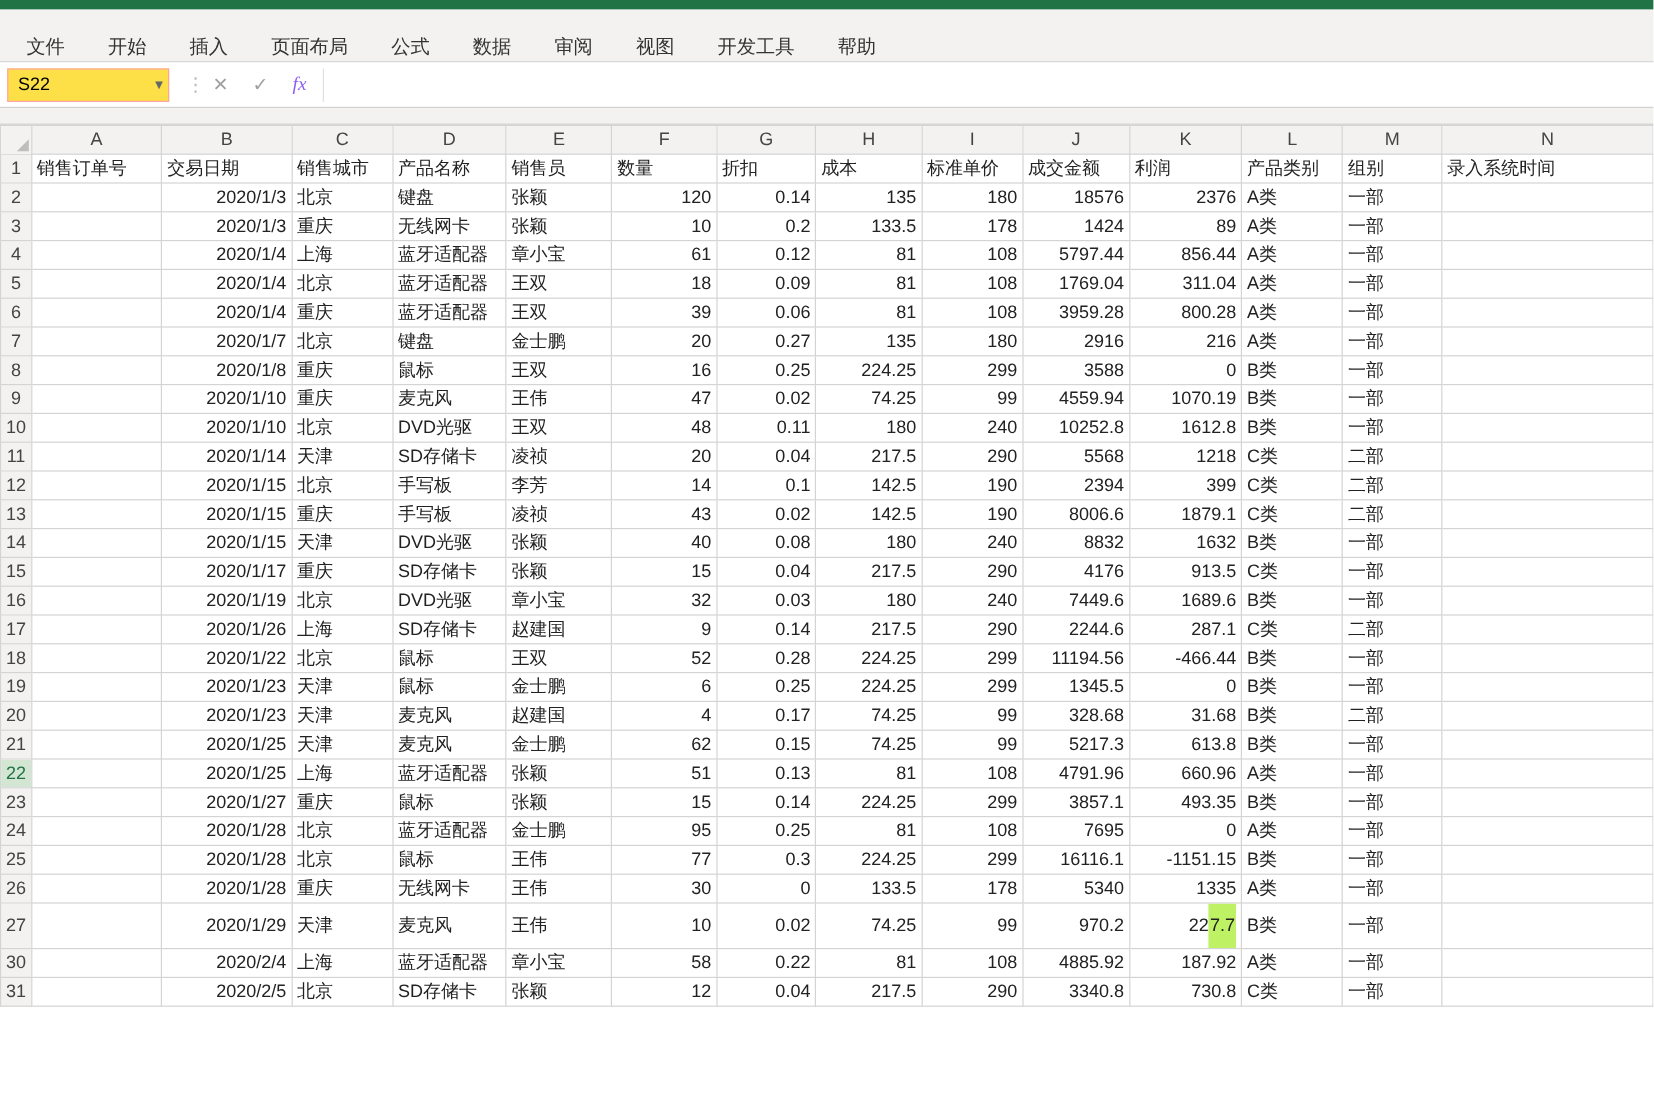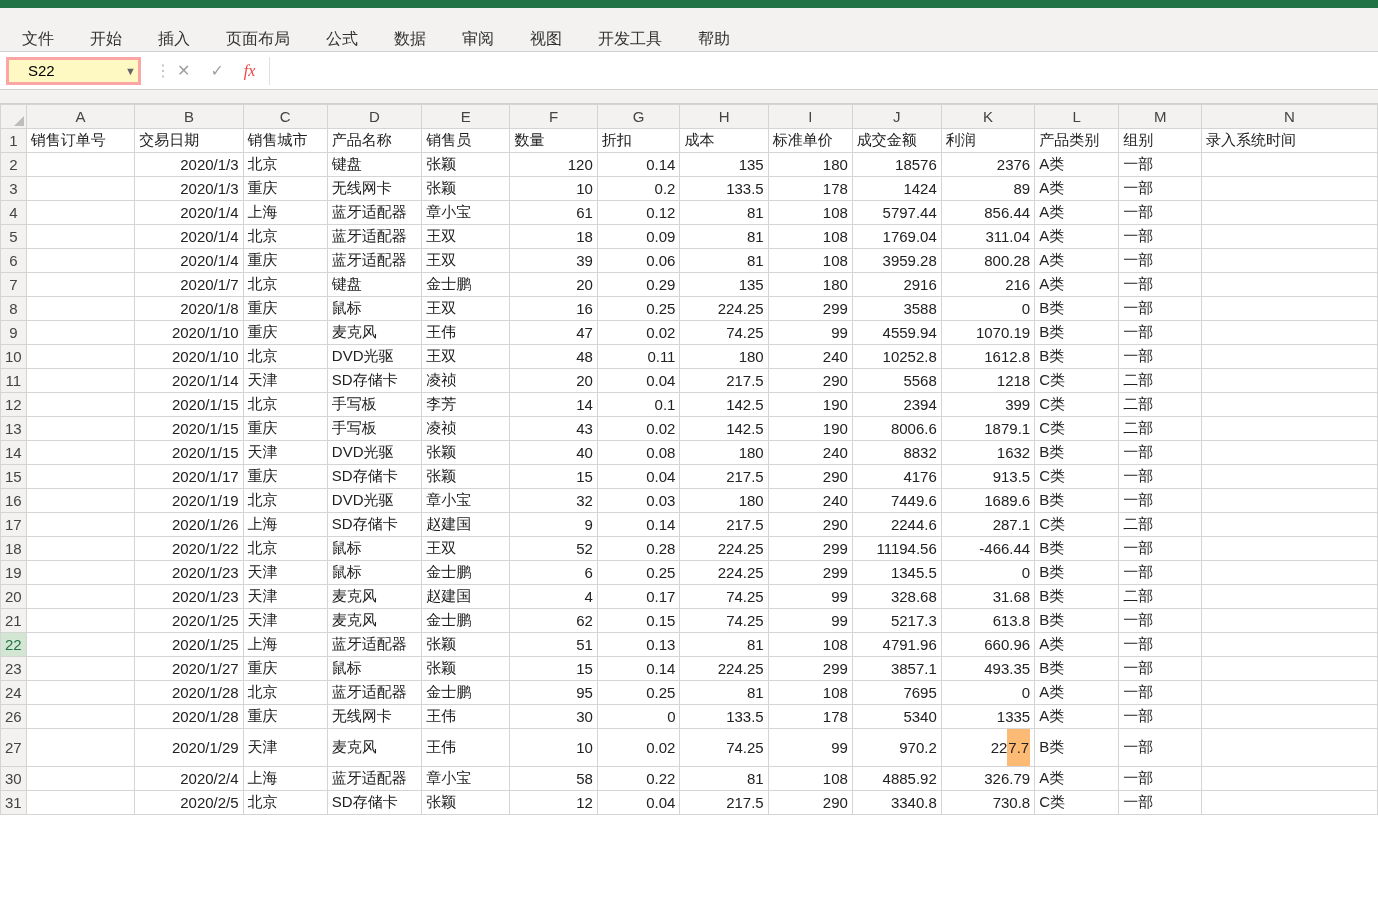--- a/index.html
+++ b/index.html
@@ -7,26 +7,26 @@
 
 
 .titlebar { height: 8px; background: #217346; }
 
 
 .ribbon-tabs { height: 44px; background: #f3f2f1; display: flex; align-items: center; padding: 0 4px; border-bottom: 1px solid #d0d0d0; }
 .ribbon-tab { padding: 0 18px; height: 100%; display: flex; align-items: center; font-size: 16px; color: #333; cursor: pointer; margin-top: 20px; }
 
 
 .fx-row { height: 38px; display: flex; align-items: center; background: #fff; border-bottom: 1px solid #d0d0d0; position: relative; }
-.namebox { width: 135px; height: 28px; border: 3px solid #fca5a5; margin-left: 6px; display: flex; align-items: center; padding: 0 19px; font-size: 15px; position: relative; background: #fef9c3; }
+.namebox { width: 135px; height: 28px; border: 1px solid #fca5a5; margin-left: 6px; display: flex; align-items: center; padding: 0 8px; font-size: 15px; position: relative; background: #fde047; }
 .namebox .dd { position: absolute; right: 2px; top: 50%; transform: translateY(-50%); font-size: 11px; color: #666; }
 .fx-sep { width: 14px; }
 .fx-grip { width: 8px; color: #bbb; font-size: 16px; text-align:center; }
 .fx-btns { display: flex; align-items: center; gap: 20px; padding: 0 14px; color: #a0a0a0; font-size: 16px; }
-.fx-btns .fxlbl { font-style: italic; font-family: "Cambria Math", serif; color: #ef4444; }
+.fx-btns .fxlbl { font-style: italic; font-family: "Cambria Math", serif; color: #8b5cf6; }
 .formula-input { flex: 1; height: 28px; border: none; outline: none; border-left: 1px solid #e0e0e0; padding: 0 8px; font-size: 15px; }
 
 
 .spacer-bar { height: 14px; background: #f3f2f1; border-bottom: 1px solid #d0d0d0; }
 
 
 .grid-wrap { position: relative; height: calc(912px - 8px - 44px - 38px - 14px); overflow: hidden; }
 table.sheet { border-collapse: collapse; table-layout: fixed; font-size: 15px; color: #222; }
 table.sheet th, table.sheet td { border: 1px solid #d4d4d4; height: 24px; padding: 0 4px; white-space: nowrap; overflow: hidden; }
 table.sheet th { background: #f3f2f1; font-weight: normal; color: #444; }
@@ -34,21 +34,21 @@
 table.sheet th.rowhdr { text-align: center; width: 24px; min-width:24px; background:#f3f2f1; }
 table.sheet th.rowhdr.active { background:#d3e5d3; color:#217346; }
 table.sheet th.selectall { width:24px; background:#f3f2f1; position:relative; }
 table.sheet th.selectall::after { content:''; position:absolute; right:2px; bottom:2px; width:0; height:0; border-style:solid; border-width:0 0 10px 10px; border-color:transparent transparent #bdbdbd transparent; }
 
 .txt-l { text-align: left; }
 .txt-r { text-align: right; }
 .cell-empty { }
 
 
-.tinyhl { display:inline-block; background:#fdba74; padding:10px 1px; }
+.tinyhl { display:inline-block; background:#bef264; padding:10px 1px; }
 
 </style>
 </head>
 <body>
 
 <div class="titlebar"></div>
 
 <div class="ribbon-tabs">
   <div class="ribbon-tab">文件</div>
   <div class="ribbon-tab">开始</div>
@@ -204,21 +204,21 @@
           <td class="cell-empty"></td>
         </tr>
         <tr>
           <th class="rowhdr">7</th>
           <td class="cell-empty"></td>
           <td class="txt-r">2020/1/7</td>
           <td class="txt-l">北京</td>
           <td class="txt-l">键盘</td>
           <td class="txt-l">金士鹏</td>
           <td class="txt-r">20</td>
-          <td class="txt-r">0.29</td>
+          <td class="txt-r">0.27</td>
           <td class="txt-r">135</td>
           <td class="txt-r">180</td>
           <td class="txt-r">2916</td>
           <td class="txt-r">216</td>
           <td class="txt-l">A类</td>
           <td class="txt-l">一部</td>
           <td class="cell-empty"></td>
         </tr>
         <tr>
           <th class="rowhdr">8</th>
@@ -503,20 +503,37 @@
           <td class="txt-r">0.25</td>
           <td class="txt-r">81</td>
           <td class="txt-r">108</td>
           <td class="txt-r">7695</td>
           <td class="txt-r">0</td>
           <td class="txt-l">A类</td>
           <td class="txt-l">一部</td>
           <td class="cell-empty"></td>
         </tr>
         <tr>
+          <th class="rowhdr">25</th>
+          <td class="cell-empty"></td>
+          <td class="txt-r">2020/1/28</td>
+          <td class="txt-l">北京</td>
+          <td class="txt-l">鼠标</td>
+          <td class="txt-l">王伟</td>
+          <td class="txt-r">77</td>
+          <td class="txt-r">0.3</td>
+          <td class="txt-r">224.25</td>
+          <td class="txt-r">299</td>
+          <td class="txt-r">16116.1</td>
+          <td class="txt-r">-1151.15</td>
+          <td class="txt-l">B类</td>
+          <td class="txt-l">一部</td>
+          <td class="cell-empty"></td>
+        </tr>
+        <tr>
           <th class="rowhdr">26</th>
           <td class="cell-empty"></td>
           <td class="txt-r">2020/1/28</td>
           <td class="txt-l">重庆</td>
           <td class="txt-l">无线网卡</td>
           <td class="txt-l">王伟</td>
           <td class="txt-r">30</td>
           <td class="txt-r">0</td>
           <td class="txt-r">133.5</td>
           <td class="txt-r">178</td>
@@ -548,21 +565,21 @@
           <td class="cell-empty"></td>
           <td class="txt-r">2020/2/4</td>
           <td class="txt-l">上海</td>
           <td class="txt-l">蓝牙适配器</td>
           <td class="txt-l">章小宝</td>
           <td class="txt-r">58</td>
           <td class="txt-r">0.22</td>
           <td class="txt-r">81</td>
           <td class="txt-r">108</td>
           <td class="txt-r">4885.92</td>
-          <td class="txt-r">326.79</td>
+          <td class="txt-r">187.92</td>
           <td class="txt-l">A类</td>
           <td class="txt-l">一部</td>
           <td class="cell-empty"></td>
         </tr>
         <tr>
           <th class="rowhdr">31</th>
           <td class="cell-empty"></td>
           <td class="txt-r">2020/2/5</td>
           <td class="txt-l">北京</td>
           <td class="txt-l">SD存储卡</td>

